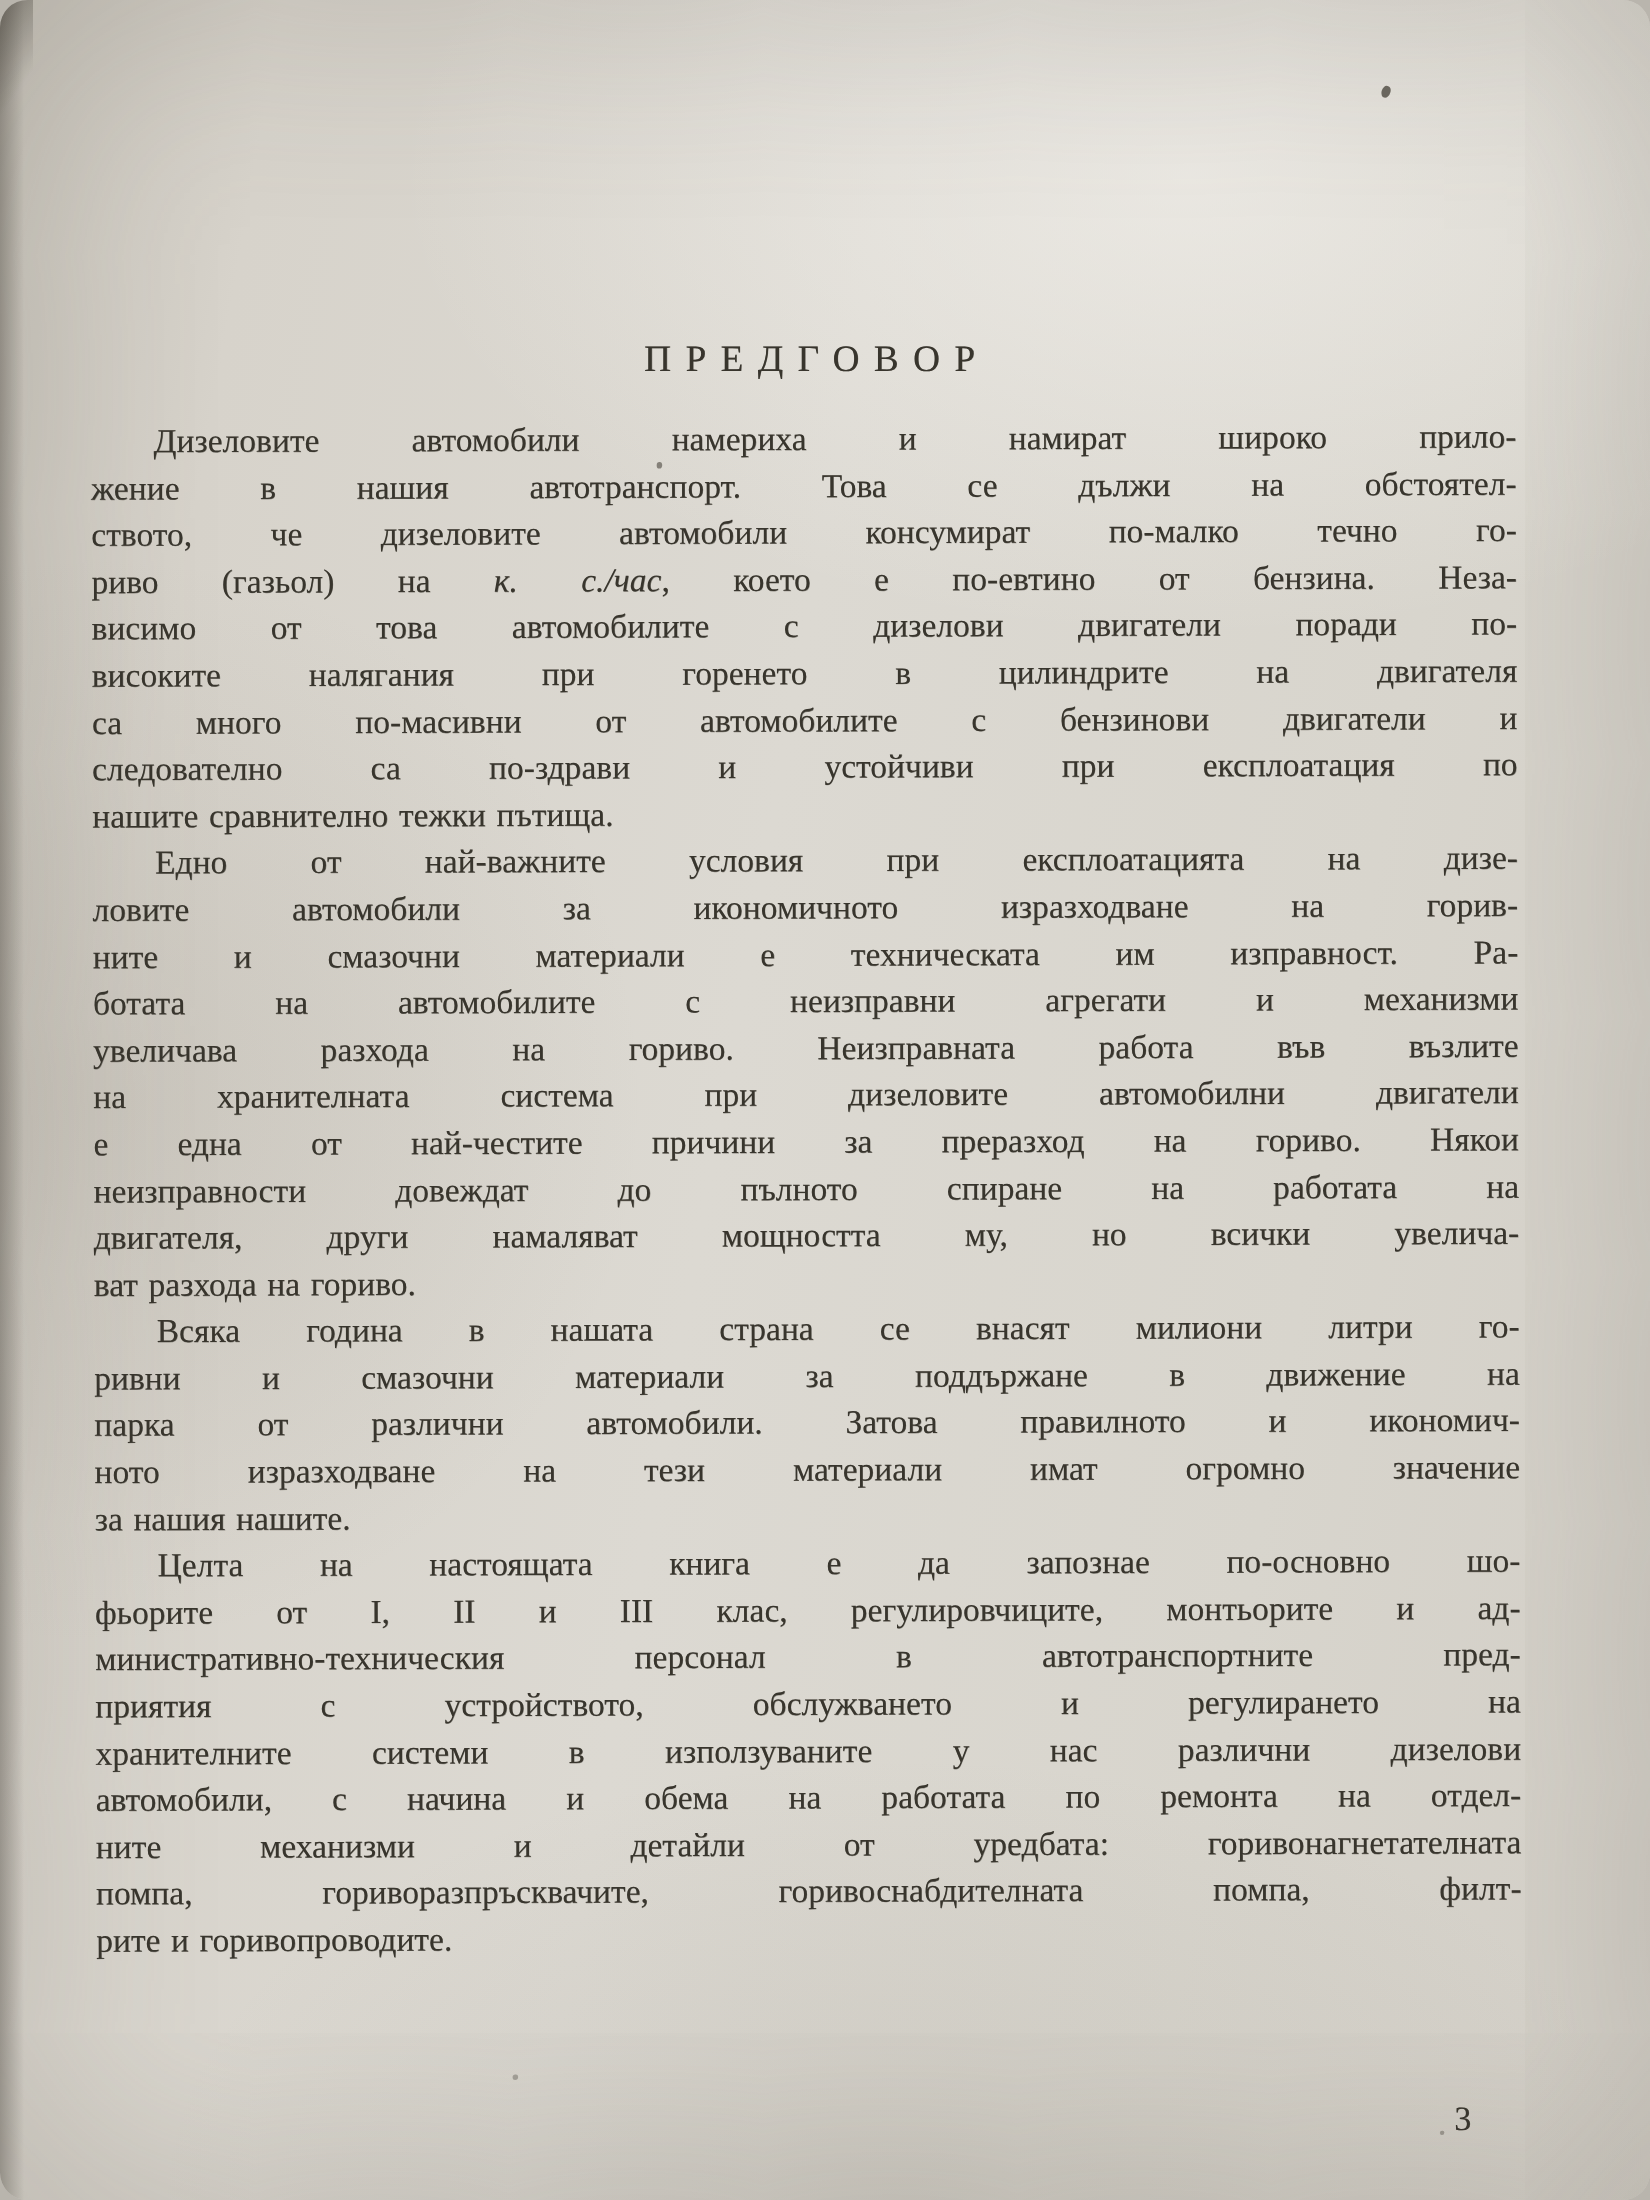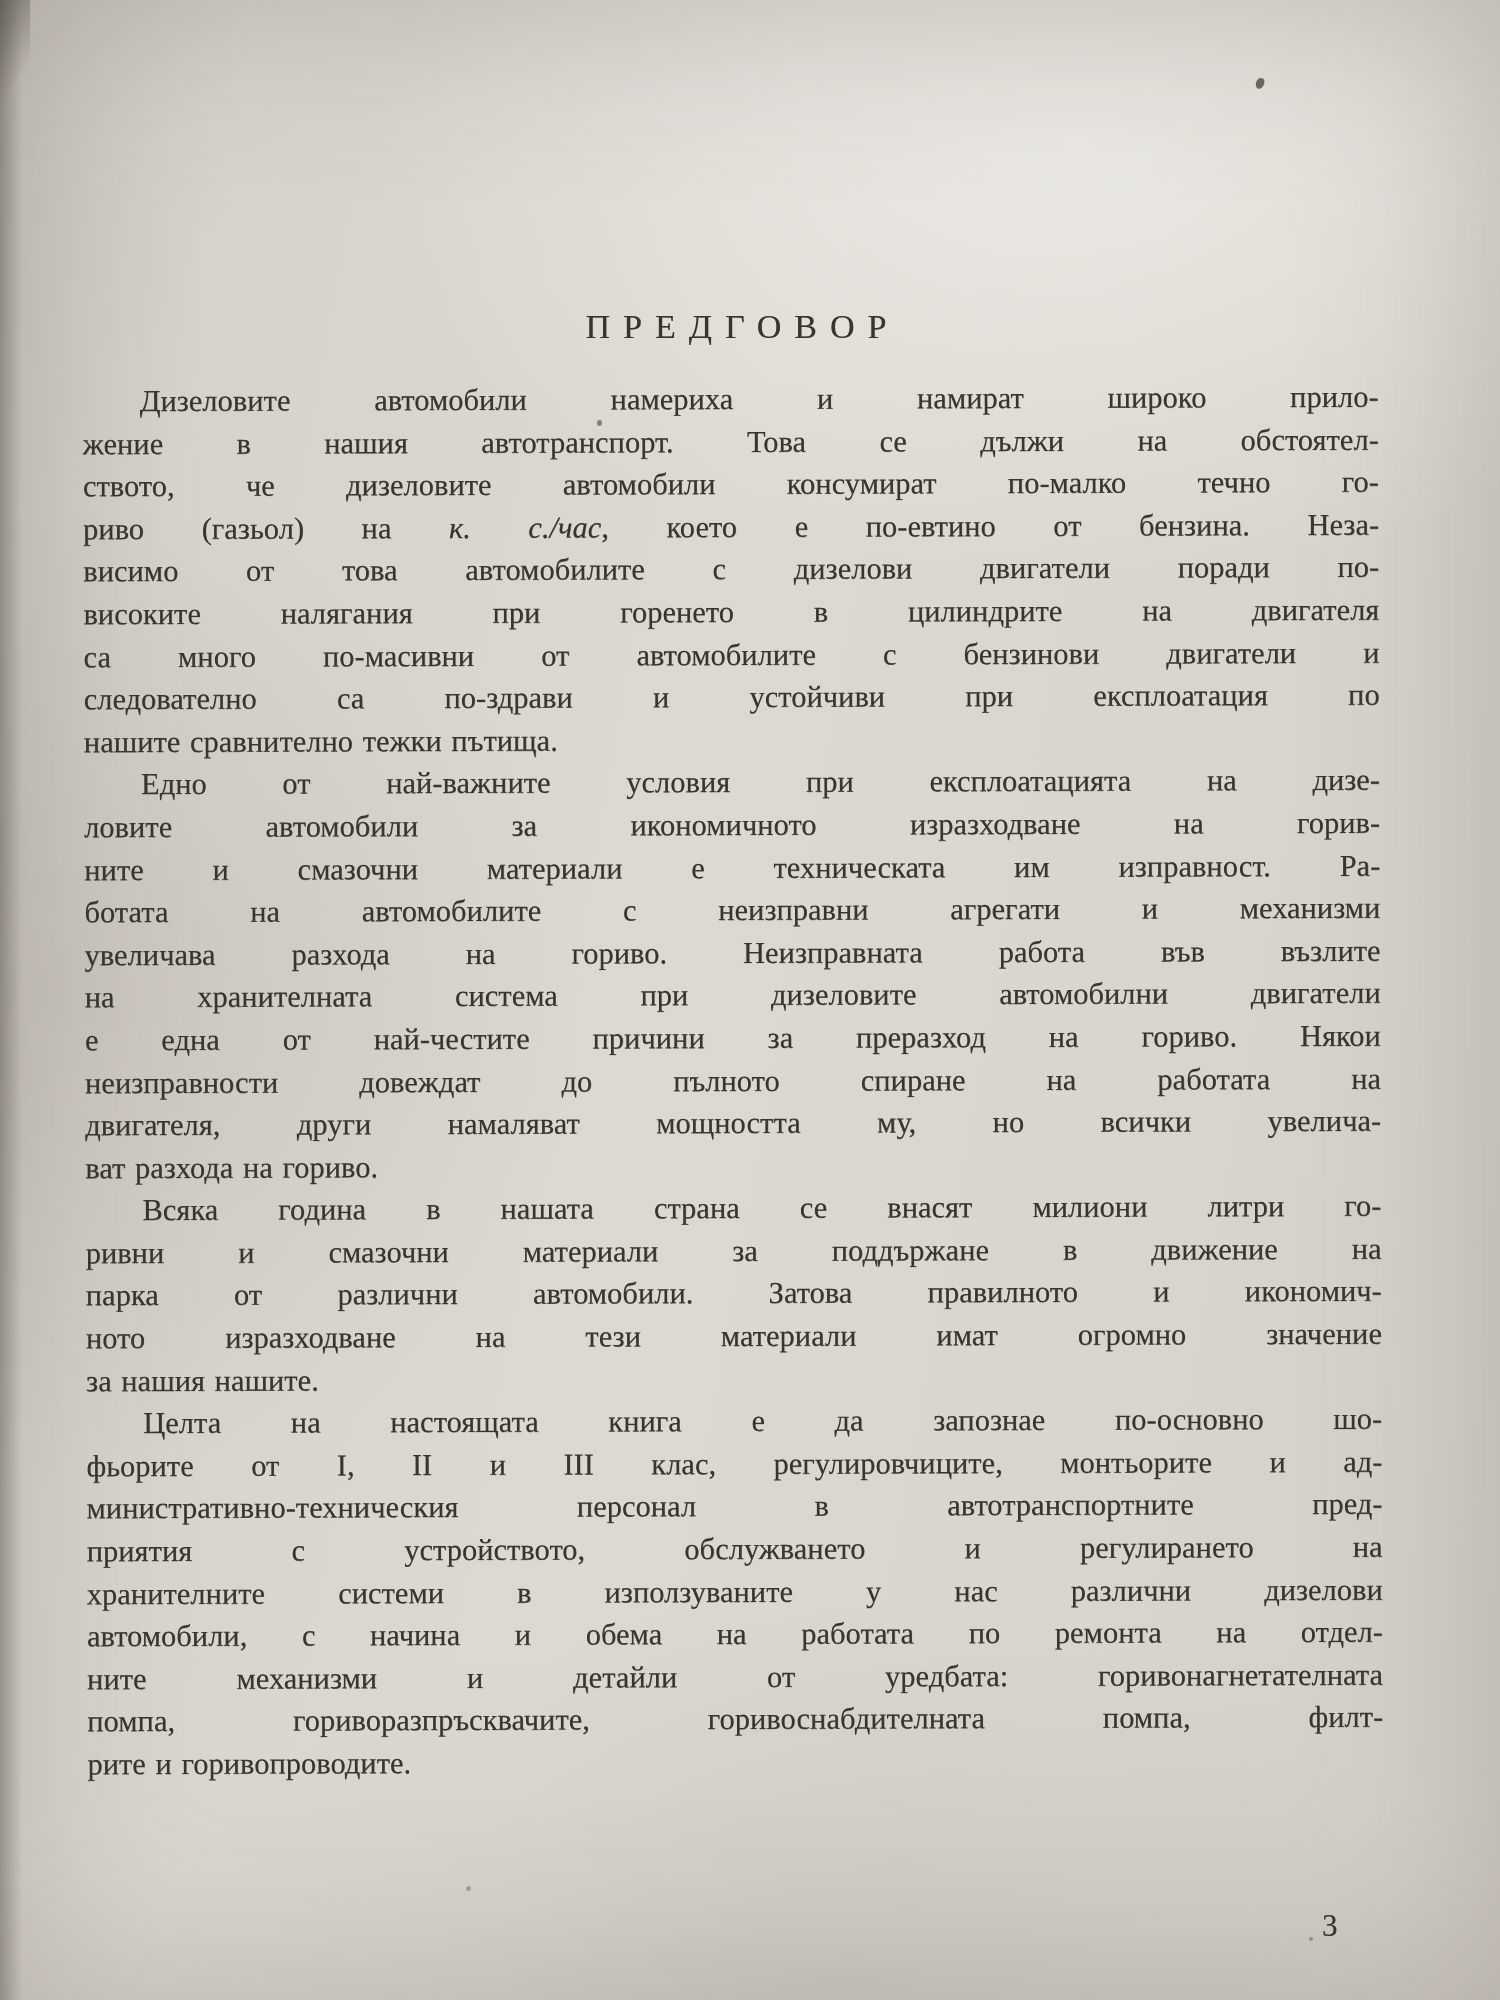--- a/index.html
+++ b/index.html
@@ -10,20 +10,21 @@
   }
   .page {
     position:relative; width:1500px; height:2000px; overflow:hidden;
     color:var(--ink,#38352d);
     background:
       radial-gradient(1200px 700px at 72% 8%, rgba(248,246,242,0.55), rgba(248,246,242,0) 60%),
       radial-gradient(900px 900px at 6% 50%, rgba(148,142,130,0.20), rgba(148,142,130,0) 55%),
       radial-gradient(1100px 650px at 55% 100%, rgba(138,132,120,0.16), rgba(138,132,120,0) 62%),
       linear-gradient(100deg, #c8c4bb 0%, #d7d3cb 14%, #dcd9d2 45%, #d8d5cd 75%, #d2cec6 100%);
     box-shadow: inset 0 0 190px rgba(106,100,88,0.30);
+    border-radius: 25px;
   }
   .left-edge {
     position:absolute; left:0; top:0; bottom:0; width:22px;
     background:linear-gradient(90deg, rgba(72,67,59,0.38), rgba(72,67,59,0));
   }
   .corner-tl {
     position:absolute; left:0; top:0; width:30px; height:110px;
     background:linear-gradient(125deg, rgba(70,66,58,0.55), rgba(70,66,58,0) 70%);
   }
   .speck { position:absolute; background:#565149; border-radius:50% 40% 55% 45%; opacity:0.85; }

